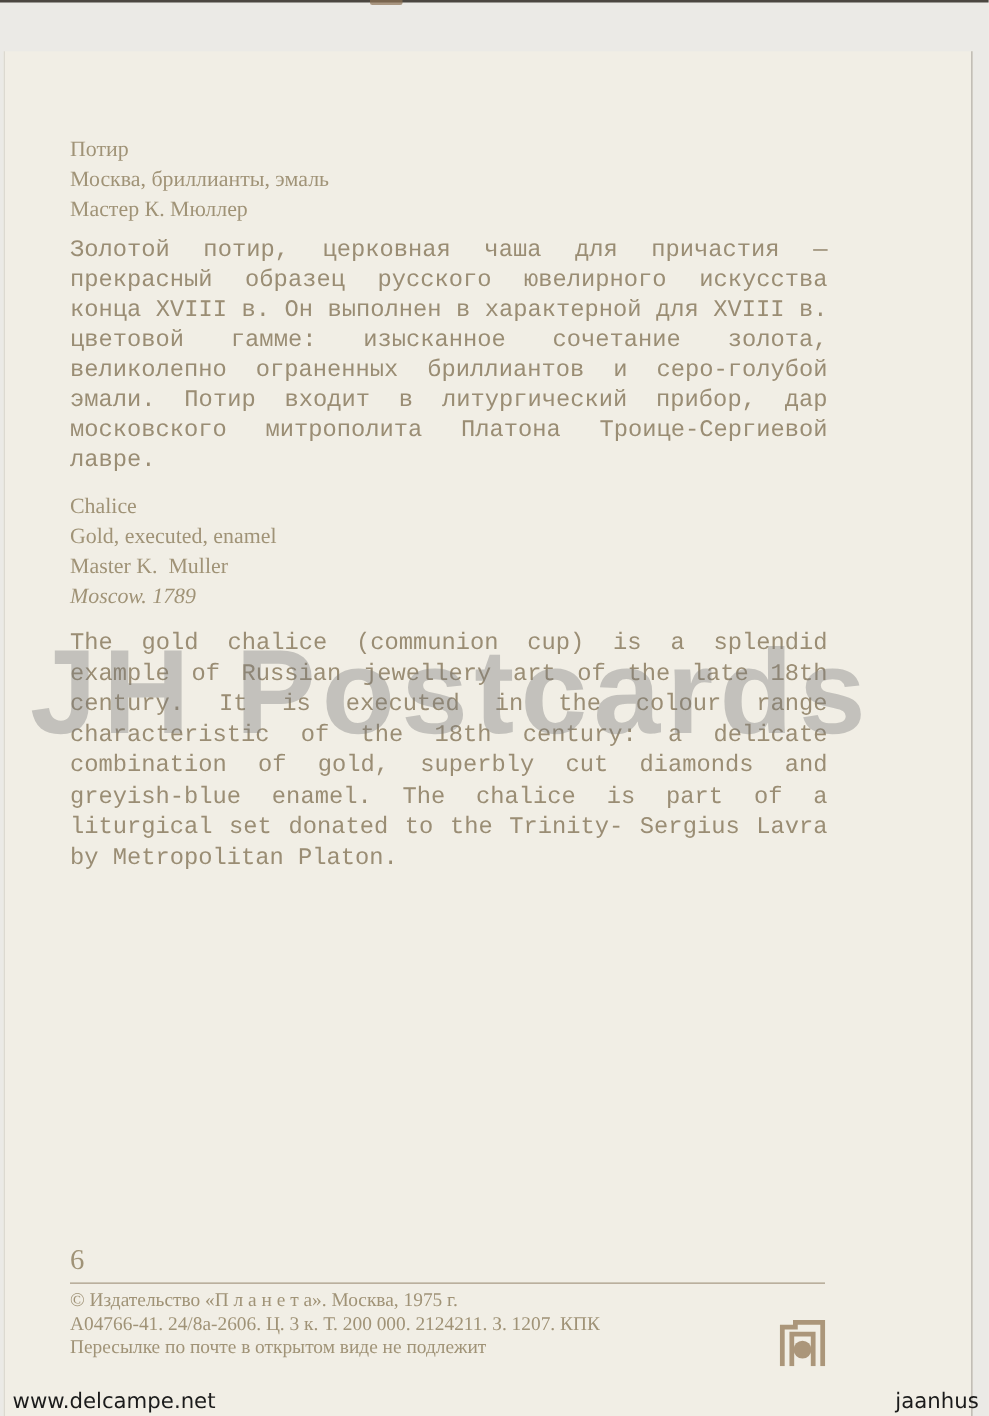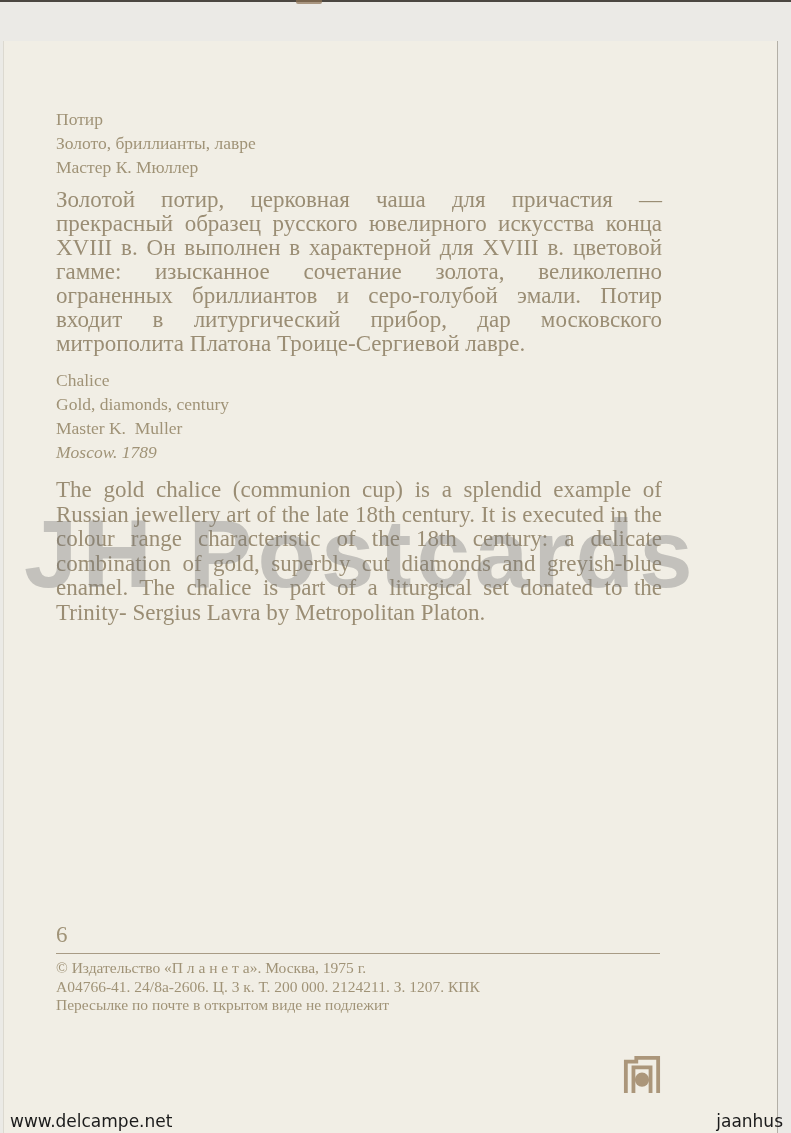--- a/index.html
+++ b/index.html
@@ -28,22 +28,23 @@
   }
   .content{
     position:absolute;left:52px;top:0;width:606px;
     color:var(--ink,#a09377);
   }
   .hdr{font-size:17.5px;line-height:24px;}
   .hdr .line{white-space:pre-wrap;}
   .hdr .italic{font-style:italic;}
   .block1{margin-top:66px;}
   .para{
-    font-size:23px;line-height:24px;text-align:justify;
+    font-size:19px;line-height:24px;text-align:justify;
     color:var(--ink-dark,#9a8d74);
+    font-family:Liberation Mono, monospace;
   }
   .para-ru{margin-top:9px;}
   .block2{margin-top:12px;}
   .para-en{margin-top:14px;line-height:24.5px;}
   .card-number{margin-top:296px;font-size:23px;line-height:28px;}
   .credits{margin-top:12px;font-size:15.5px;line-height:20px;}
   .rule{
     margin-top:4px;width:604px;height:0;
     border-top:1.5px solid #a89b85;
   }
@@ -71,29 +72,29 @@
 <body>
 
 <div class="scan-top-edge"></div>
 <div class="scan-top-blotch"></div>
 
 <div class="postcard">
   <div class="content">
 
     <div class="hdr block1">
       <div class="line">Потир</div>
-      <div class="line">Золото, бриллианты, лавре</div>
+      <div class="line">Москва, бриллианты, эмаль</div>
       <div class="line">Мастер К. Мюллер</div>
     </div>
 
     <div class="para para-ru">Золотой потир, церковная чаша для причастия — прекрасный образец русского ювелирного искусства конца XVIII в. Он выполнен в характерной для XVIII в. цветовой гамме: изысканное сочетание золота, великолепно ограненных бриллиантов и серо-голубой эмали. Потир входит в литургический прибор, дар московского митрополита Платона Троице-Сергиевой лавре.</div>
 
     <div class="hdr block2">
       <div class="line">Chalice</div>
-      <div class="line">Gold, diamonds, century</div>
+      <div class="line">Gold, executed, enamel</div>
       <div class="line">Master K.  Muller</div>
       <div class="line italic">Moscow. 1789</div>
     </div>
 
     <div class="para para-en">The gold chalice (communion cup) is a splendid example of Russian jewellery art of the late 18th century. It is executed in the colour range characteristic of the 18th century: a delicate combination of gold, superbly cut diamonds and greyish-blue enamel. The chalice is part of a liturgical set donated to the Trinity- Sergius Lavra by Metropolitan Platon.</div>
 
     <div class="card-number">6</div>
 
 
     <div class="rule"></div>

